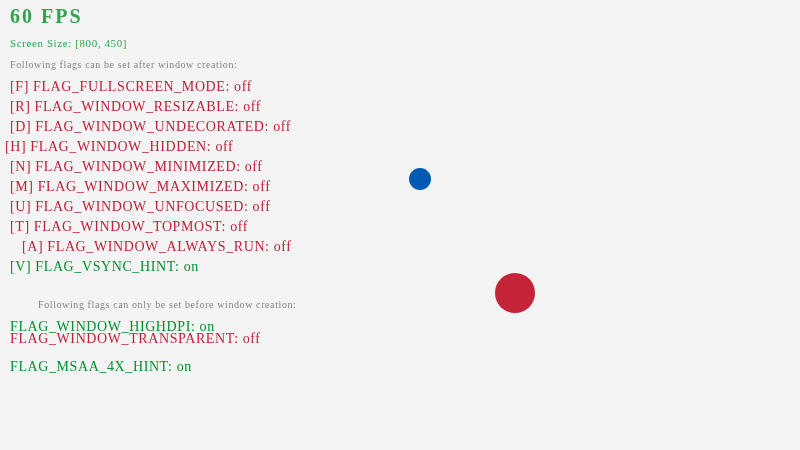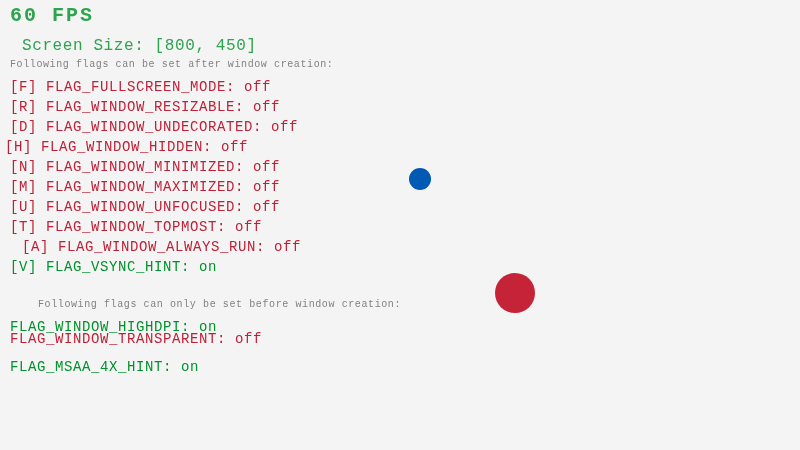--- a/index.html
+++ b/index.html
@@ -7,21 +7,21 @@
     margin: 0;
     padding: 0;
     background: #f4f4f4;
   }
   #app {
     position: relative;
     width: 704px;
     height: 450px;
     overflow: hidden;
     background: #f4f4f4;
-    font-family: Liberation Mono, monospace;
+    font-family: Liberation Serif, serif;
     -webkit-font-smoothing: none;
     user-select: none;
   }
 
   
   .txt {
     position: absolute;
     white-space: pre;
     letter-spacing: 0.5px;
     line-height: 1;
@@ -30,23 +30,23 @@
   #fps-counter {
     left: 10px;
     top: 6px;
     font-size: 20px;
     font-weight: bold;
     letter-spacing: 2px;
     color: #2ea44f;
   }
 
   #screen-size {
-    left: 22px;
+    left: 10px;
     top: 38px;
-    font-size: 16px;
+    font-size: 11px;
     color: #2ea44f;
     letter-spacing: 0.6px;
   }
 
   .section-header {
     font-size: 10px;
     color: #828282;
     letter-spacing: 0.6px;
   }
 

